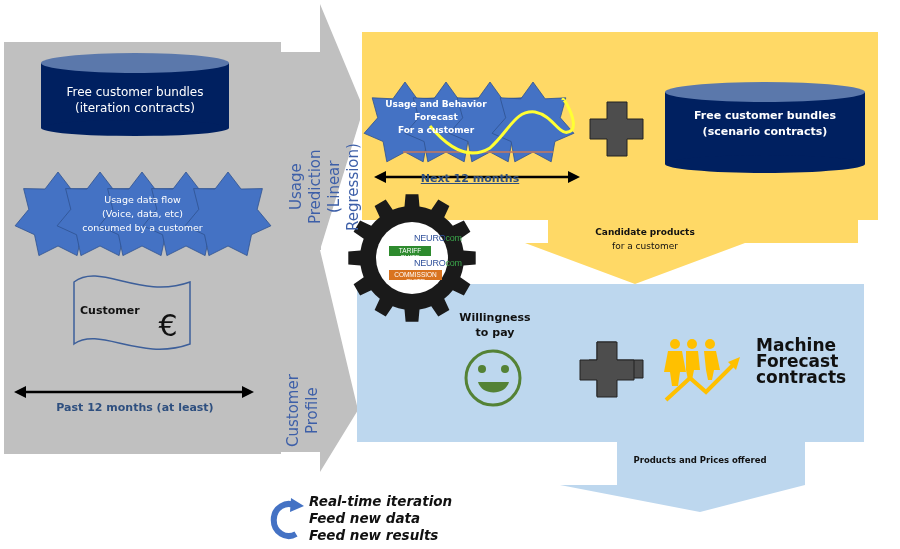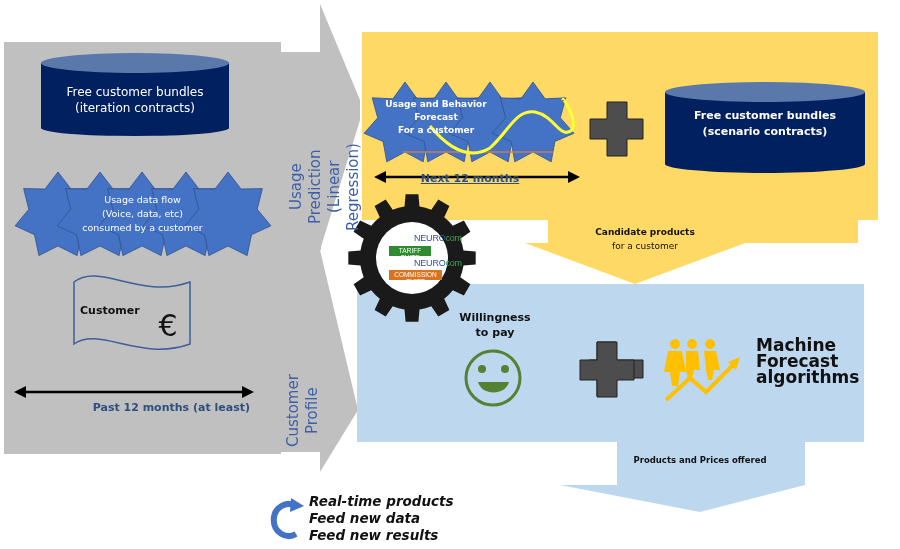--- a/index.html
+++ b/index.html
@@ -120,21 +120,21 @@
   <div>Free customer bundles</div>
   <div>(iteration contracts)</div>
 </div>
 <div class="txt white" style="left:60px; top:193px; width:165px; font-size:9.5px; line-height:14px;">
   <div>Usage data flow</div>
   <div>(Voice, data, etc)</div>
   <div>consumed by a customer</div>
 </div>
 <div class="txt bold" style="left:80px; top:304px; width:60px; font-size:11px; text-align:left; color:#111;">Customer</div>
 <div class="txt" style="left:150px; top:308px; width:36px; font-size:30px; color:#111;">€</div>
-<div class="txt bold navy" style="left:20px; top:401px; width:230px; font-size:11px;text-align:right;">Past 12 months (at least)</div>
+<div class="txt bold navy" style="left:20px; top:401px; width:230px; font-size:11px;">Past 12 months (at least)</div>
 
 <div class="vert" style="left:287px; top:132px; height:110px; width:40px;">
   <span>Usage Prediction</span><br>
   <span>(Linear Regression)</span>
 </div>
 <div class="vert" style="left:284px; top:373px; height:75px; width:40px;">
   <span>Customer</span><br>
   <span>Profile</span>
 </div>
 
@@ -158,23 +158,23 @@
 <div class="brand" style="left:389px; top:258px;"><span style="color:#2e4f9a;">NEURO</span><span style="color:#3aa54a;">com</span></div>
 <div class="badge" style="left:389px; top:271px; width:53px;">COMMISSION SUITE</div>
 
 <div class="txt bold" style="left:450px; top:310px; width:90px; font-size:11px; line-height:15px; color:#111;">
   <div>Willingness</div>
   <div>to pay</div>
 </div>
 <div class="txt bold" style="left:756px; top:337px; width:80px; font-size:17px; line-height:16px; color:#111;">
   <div>Machine</div>
   <div>Forecast</div>
-  <div>algorithms</div>
+  <div>contracts</div>
 </div>
 <div class="txt bold" style="left:600px; top:454px; width:200px; font-size:8.5px; line-height:13px; color:#111;">
   <div>Products and Prices offered</div>
 </div>
 
 <div class="loop-text" style="left:309px; top:493px;">
-  <div>Real-time products</div>
+  <div>Real-time iteration</div>
   <div>Feed new data</div>
   <div>Feed new results</div>
 </div>
 
 </body></html>

